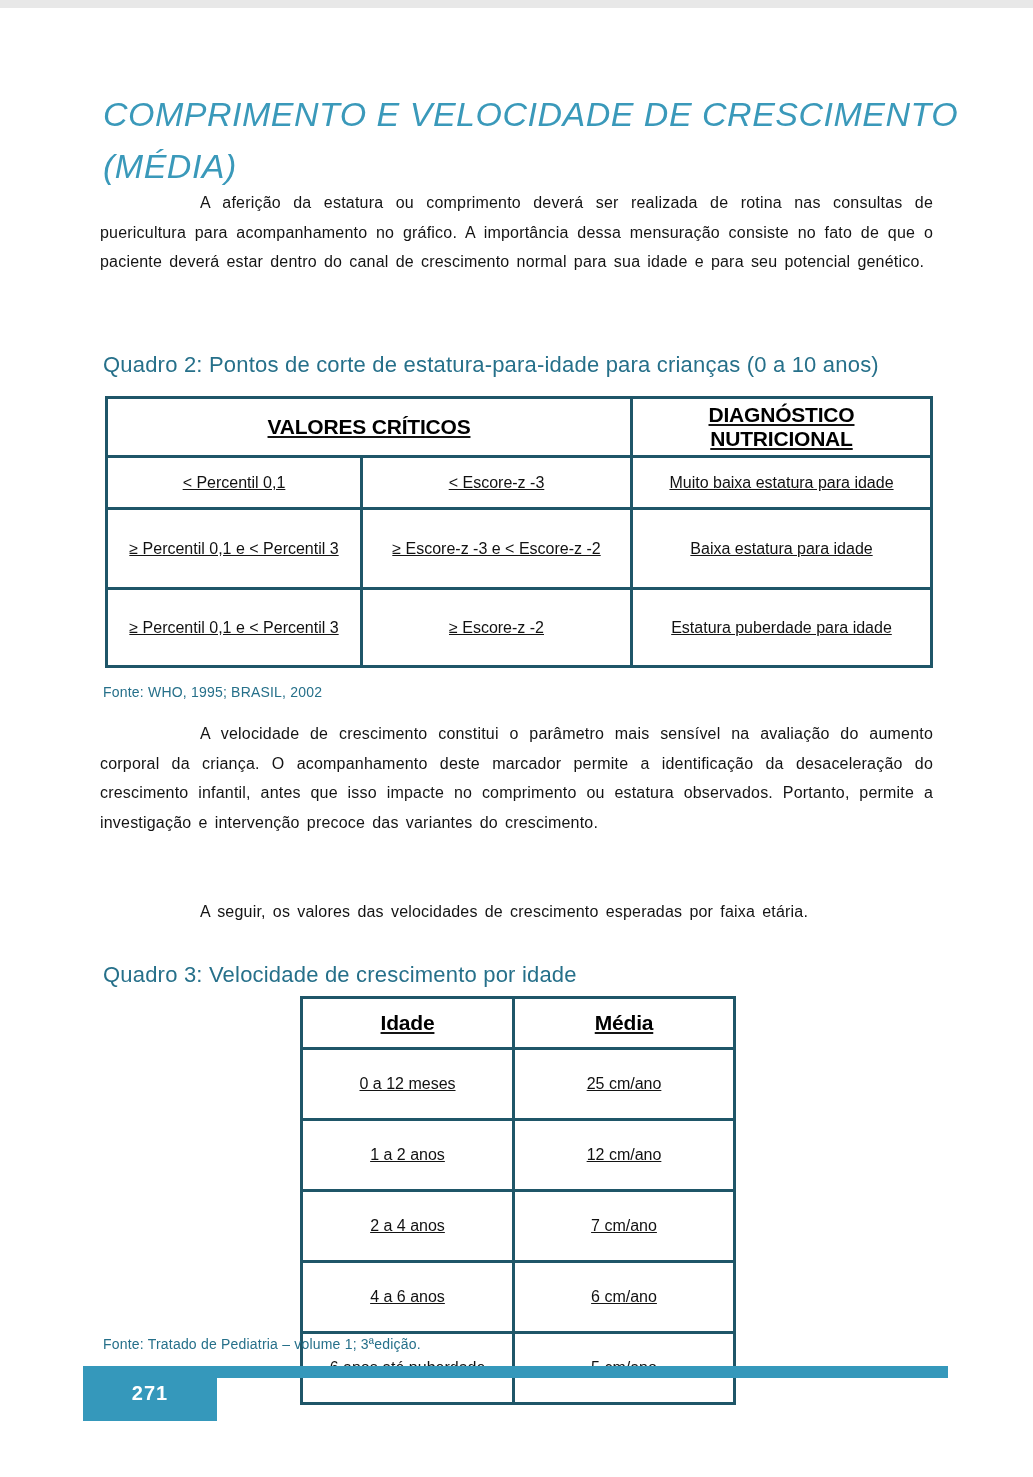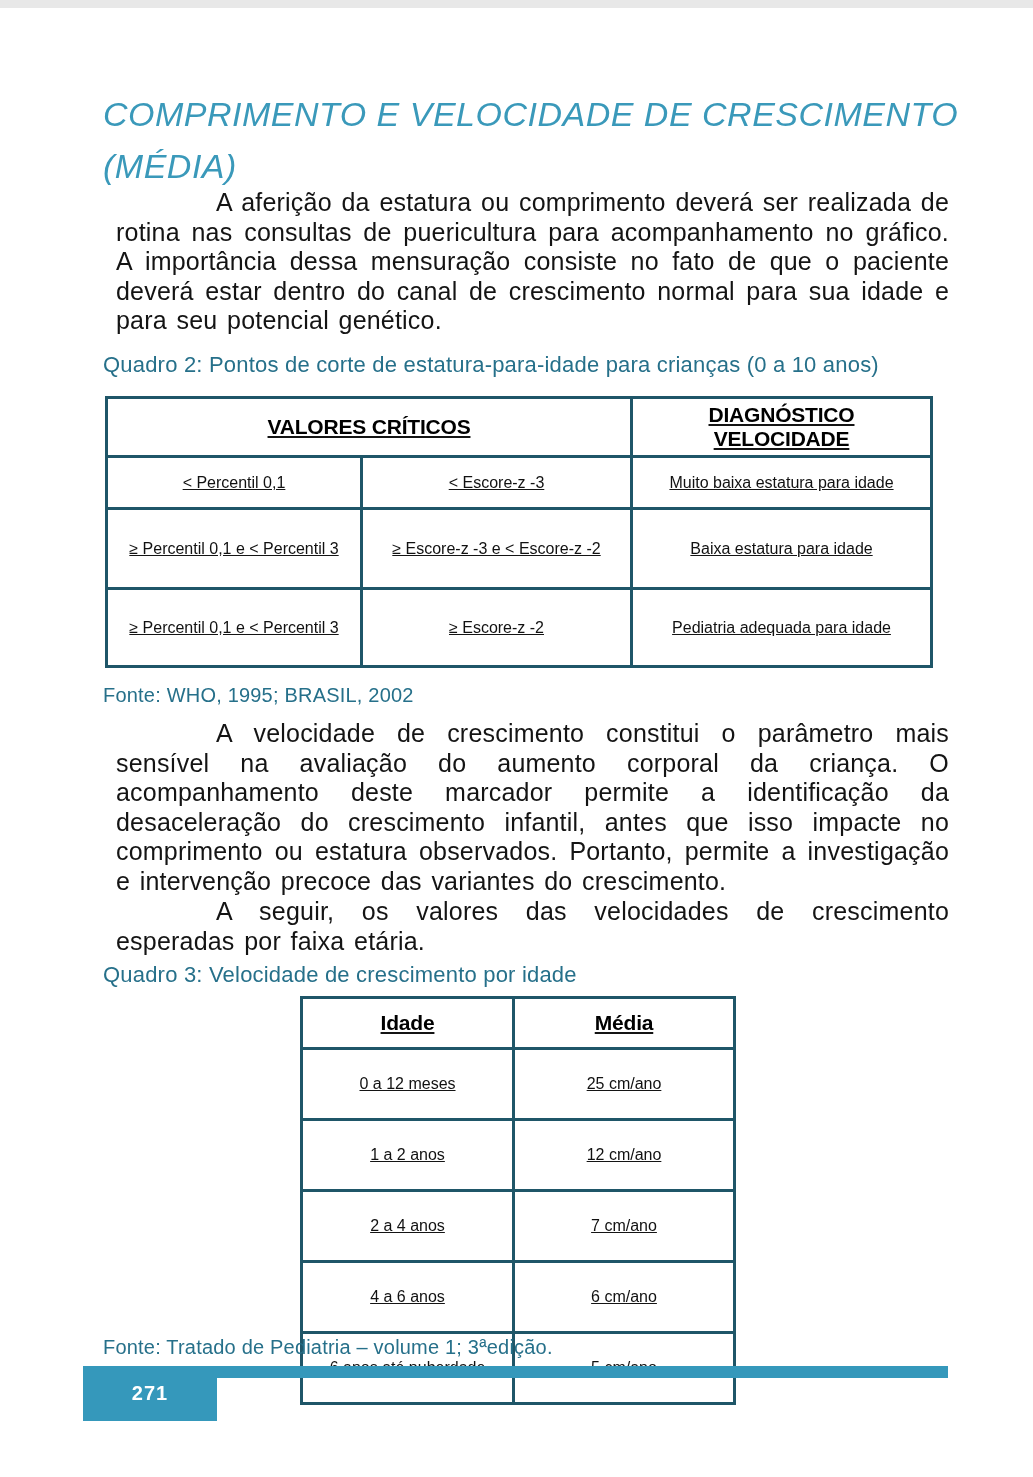--- a/index.html
+++ b/index.html
@@ -21,39 +21,39 @@
     overflow:hidden;
   }
   .page-title{
     position:absolute;left:103px;top:80px;width:860px;
     font-size:34px;line-height:52px;
     font-style:italic;font-weight:500;
     letter-spacing:0.5px;
     color:var(--heading);
   }
   .body-par{
-    position:absolute;left:116px;width:833px;
-    font-size:25px;line-height:29.6px;
+    position:absolute;left:100px;width:833px;
+    font-size:16px;line-height:29.6px;
     text-align:justify;text-indent:100px;
     word-spacing:2.5px;letter-spacing:0.2px;
     color:var(--text);
   }
   #par1{top:180px;}
   #par2{top:711px;}
   #par3{top:889px;}
   .caption{
     position:absolute;left:103px;
     font-size:22px;color:var(--caption);
     letter-spacing:0.2px;
   }
   #caption-q2{top:344px;}
   #caption-q3{top:954px;}
   .source{
     position:absolute;left:103px;
-    font-size:20px;color:var(--caption);
+    font-size:14px;color:var(--caption);
     letter-spacing:0.2px;
   }
   #source-q2{top:676px;}
   #source-q3{top:1328px;}
   table{
     position:absolute;
     border-collapse:collapse;
     table-layout:fixed;
     background:#fff;
     text-decoration:underline;
@@ -106,36 +106,36 @@
 
   <table id="table-q2">
     <colgroup>
         <col class="c1">
         <col class="c2">
         <col class="c3">
       </colgroup>
     <tbody>
       <tr class="hdr">
         <th colspan="2">VALORES CRÍTICOS</th>
-        <th>DIAGNÓSTICO VELOCIDADE</th>
+        <th>DIAGNÓSTICO NUTRICIONAL</th>
       </tr>
       <tr class="r1">
         <td>&lt; Percentil 0,1</td>
         <td>&lt; Escore-z -3</td>
         <td>Muito baixa estatura para idade</td>
       </tr>
       <tr class="r2">
         <td>≥ Percentil 0,1 e &lt; Percentil 3</td>
         <td>≥ Escore-z -3 e &lt; Escore-z -2</td>
         <td>Baixa estatura para idade</td>
       </tr>
       <tr class="r3">
         <td>≥ Percentil 0,1 e &lt; Percentil 3</td>
         <td>≥ Escore-z -2</td>
-        <td>Pediatria adequada para idade</td>
+        <td>Estatura puberdade para idade</td>
       </tr>
     </tbody>
   </table>
 
   <div id="source-q2" class="source">Fonte: WHO, 1995; BRASIL, 2002</div>
 
   <p id="par2" class="body-par">A velocidade de crescimento constitui o parâmetro mais sensível na avaliação do aumento corporal da criança. O acompanhamento deste marcador permite a identificação da desaceleração do crescimento infantil, antes que isso impacte no comprimento ou estatura observados. Portanto, permite a investigação e intervenção precoce das variantes do crescimento.</p>
 
   <p id="par3" class="body-par">A seguir, os valores das velocidades de crescimento esperadas por faixa etária.</p>
 

